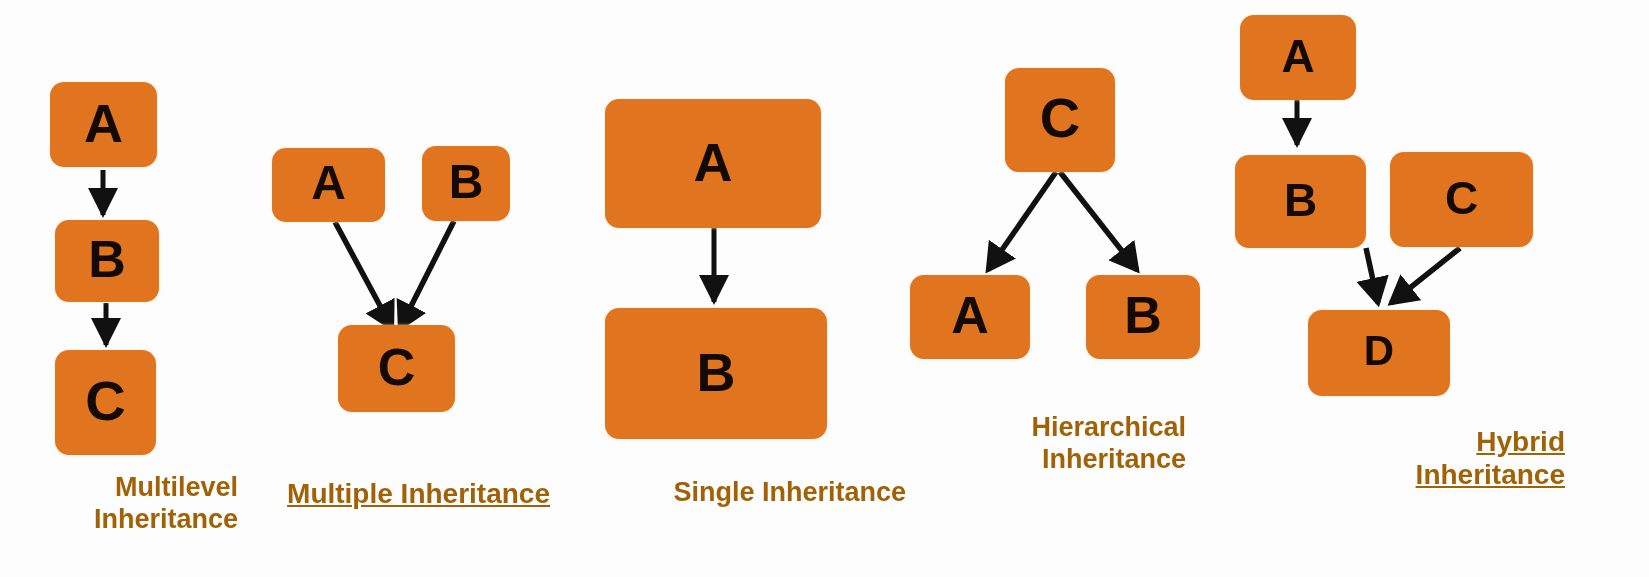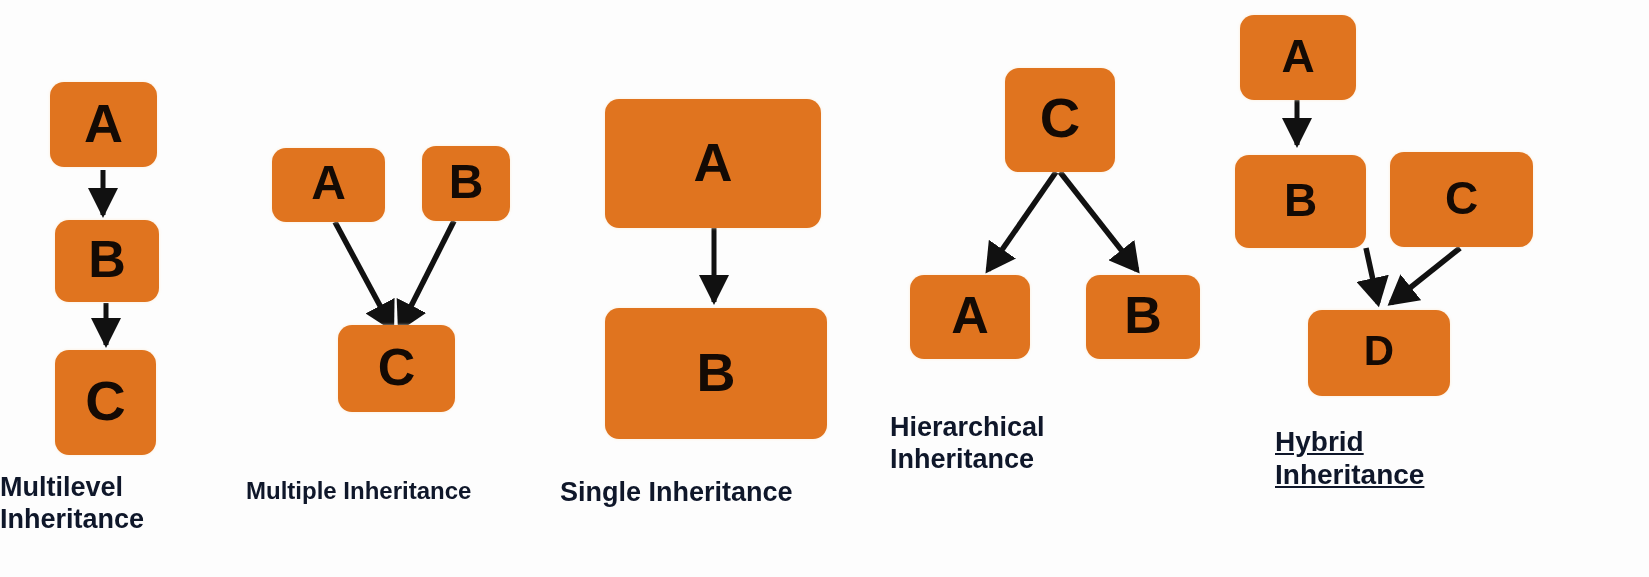--- a/index.html
+++ b/index.html
@@ -40,22 +40,22 @@
   .edges {
     position: absolute;
     left: 0;
     top: 0;
     width: 1649px;
     height: 577px;
     pointer-events: none;
   }
   .caption {
     position: absolute;
-    text-align: left;
-    color: #0f172a;
+    text-align: right;
+    color: #a16207;
     font-weight: bold;
     font-family: "Liberation Sans", sans-serif;
     line-height: 1.18;
     white-space: pre-line;
   }
 </style>
 </head>
 <body>
 
 <div id="canvas">
@@ -99,45 +99,45 @@
   <div class="diagram" style="left:0;width:230px;">
     <div class="node" style="left:50px;top:82px;width:107px;height:85px;font-size:54px;">
       <span class="node-label">A</span>
     </div>
     <div class="node" style="left:55px;top:220px;width:104px;height:82px;font-size:52px;">
       <span class="node-label">B</span>
     </div>
     <div class="node" style="left:55px;top:350px;width:101px;height:105px;font-size:56px;">
       <span class="node-label">C</span>
     </div>
-    <div class="caption" style="left:0;top:472px;width:222px;font-size:27px;">Multilevel
+    <div class="caption" style="left:16px;top:472px;width:222px;font-size:27px;">Multilevel
 Inheritance</div>
   </div>
 
   <div class="diagram" style="left:230px;width:330px;">
     <div class="node" style="left:42px;top:148px;width:113px;height:74px;font-size:48px;">
       <span class="node-label">A</span>
     </div>
     <div class="node" style="left:192px;top:146px;width:88px;height:75px;font-size:48px;">
       <span class="node-label">B</span>
     </div>
     <div class="node" style="left:108px;top:325px;width:117px;height:87px;font-size:52px;">
       <span class="node-label">C</span>
     </div>
-    <div class="caption" style="left:16px;top:477px;width:320px;font-size:24px;">Multiple Inheritance</div>
+    <div class="caption" style="left:0;top:477px;width:320px;font-size:28px;text-decoration:underline;">Multiple Inheritance</div>
   </div>
 
   <div class="diagram" style="left:560px;width:330px;">
     <div class="node" style="left:45px;top:99px;width:216px;height:129px;font-size:54px;">
       <span class="node-label">A</span>
     </div>
     <div class="node" style="left:45px;top:308px;width:222px;height:131px;font-size:54px;">
       <span class="node-label">B</span>
     </div>
-    <div class="caption" style="left:0;top:477px;width:330px;font-size:27px;">Single Inheritance</div>
+    <div class="caption" style="left:16px;top:477px;width:330px;font-size:27px;">Single Inheritance</div>
   </div>
 
   <div class="diagram" style="left:890px;width:330px;">
     <div class="node" style="left:115px;top:68px;width:110px;height:104px;font-size:56px;">
       <span class="node-label">C</span>
     </div>
     <div class="node" style="left:20px;top:275px;width:120px;height:84px;font-size:52px;">
       <span class="node-label">A</span>
     </div>
     <div class="node" style="left:196px;top:275px;width:114px;height:84px;font-size:52px;">

